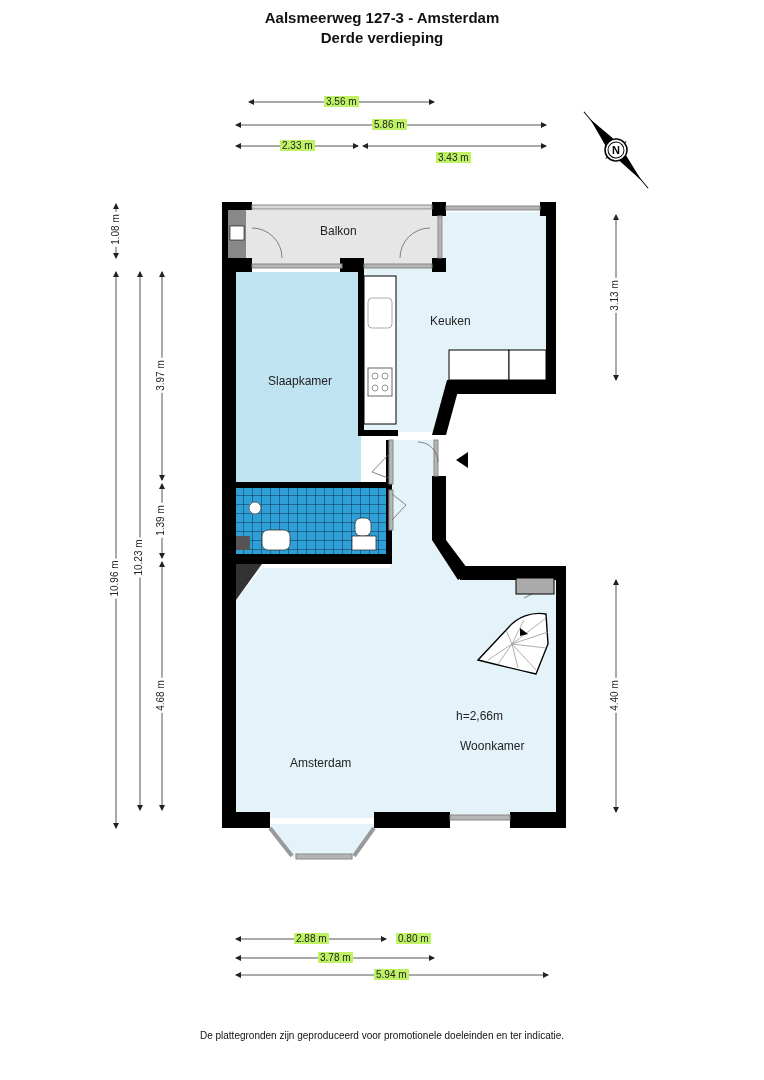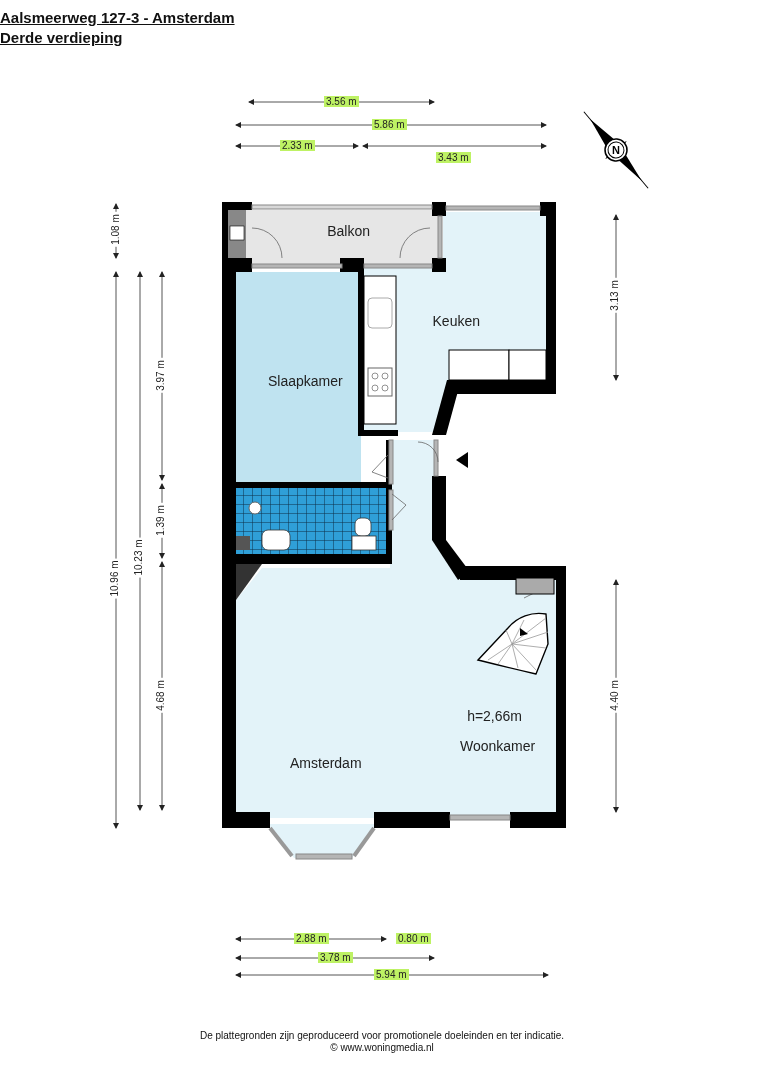--- a/index.html
+++ b/index.html
@@ -1,20 +1,20 @@
 <!DOCTYPE html>
 <html><head>
 <meta charset="utf-8">
 <style>
   html, body { margin: 0; padding: 0; background: #ffffff; }
   body { width: 764px; height: 1080px; position: relative; overflow: hidden; font-family: "Liberation Sans", sans-serif; }
-  .title { position: absolute; left: 0; width: 764px; text-align: left; font-weight: bold; font-size: 15px; color: #111; line-height: 19px; text-decoration: underline; }
+  .title { position: absolute; left: 0; width: 764px; text-align: center; font-weight: bold; font-size: 15px; color: #111; line-height: 19px; }
   .dim { position: absolute; font-size: 10px; color: #222; background: #bef264; padding: 0 2px; white-space: nowrap; }
   .vdim { position: absolute; font-size: 10px; color: #222; background: #fff; padding: 0 2px; white-space: nowrap; transform: rotate(-90deg); transform-origin: center; }
-  .room { position: absolute; font-size: 14px; color: #222; text-align: right; line-height: 11px; }
+  .room { position: absolute; font-size: 12px; color: #222; text-align: left; line-height: 11px; }
   .footer { position: absolute; left: 0; width: 764px; top: 1030px; text-align: center; font-size: 10px; color: #111; line-height: 12px; }
   svg { position: absolute; left: 0; top: 0; }
 </style>
 </head>
 <body>
 
 <div class="title" style="top:8px;">Aalsmeerweg 127-3 - Amsterdam</div>
 <div class="title" style="top:28px;">Derde verdieping</div>
 
 <svg width="764" height="1080" viewBox="0 0 764 1080">
@@ -187,14 +187,13 @@
 
 <div class="room" style="left:320px;top:226px;width:50px;">Balkon</div>
 <div class="room" style="left:430px;top:316px;width:50px;">Keuken</div>
 <div class="room" style="left:268px;top:376px;width:66px;">Slaapkamer</div>
 <div class="room" style="left:460px;top:700px;width:66px;margin-top:41px;">Woonkamer</div>
 <div class="room" style="left:456px;top:711px;width:66px;">h=2,66m</div>
 <div class="room" style="left:290px;top:758px;width:66px;">Amsterdam</div>
 
 <div class="footer">
   <div>De plattegronden zijn geproduceerd voor promotionele doeleinden en ter indicatie.</div>
-  <div>© www.woningmedia.nl</div>
 </div>
 
 </body></html>

